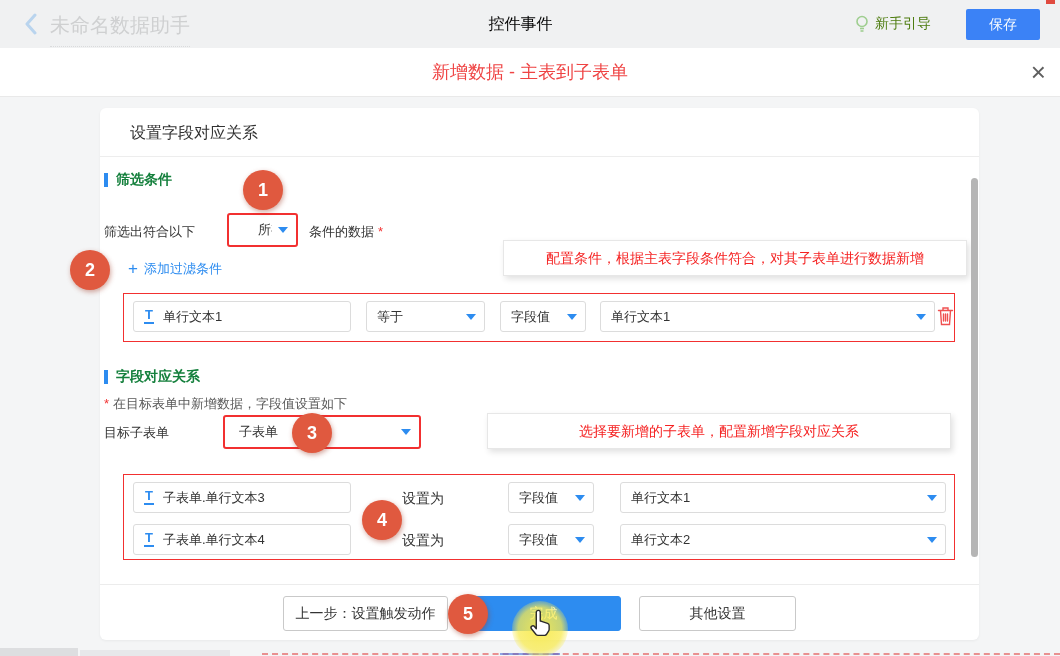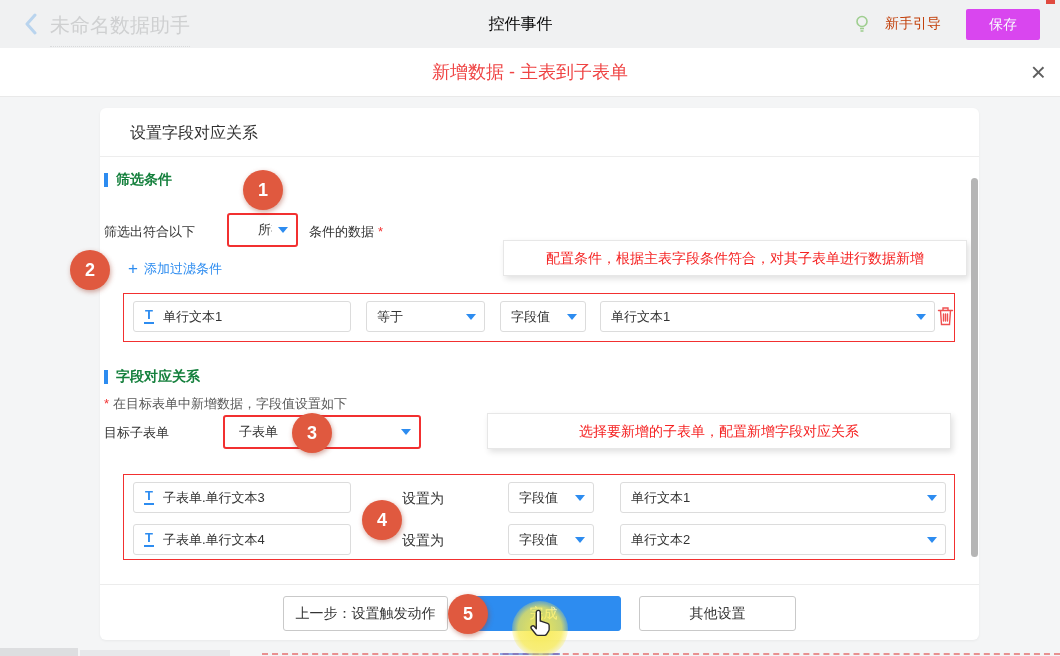--- a/index.html
+++ b/index.html
@@ -8,24 +8,24 @@
   #stage { position:relative; width:1060px; height:656px; overflow:hidden; background:#f4f5f6; }
 
   
   .topbar { position:absolute; left:0; top:0; width:1060px; height:48px; background:#f0f1f2; }
   .back-chevron { position:absolute; left:24px; top:13px; width:14px; height:22px; color:#b9d4ee; }
   .back-chevron svg { width:14px; height:22px; display:block; }
   .doc-title { position:absolute; left:50px; top:12px; font-size:20px; color:#cfd0d1;
                padding-bottom:7px; border-bottom:1px dotted #dadbdc; }
   .center-title { position:absolute; left:0; top:14px; width:1041px; text-align:center;
                   font-size:16px; color:#000000; pointer-events:none; }
-  .guide { position:absolute; left:855px; top:15px; display:flex; align-items:center; gap:16px;
-           font-size:14px; color:#c2410c; }
+  .guide { position:absolute; left:855px; top:15px; display:flex; align-items:center; gap:6px;
+           font-size:14px; color:#4d7c0f; }
   .guide svg { width:14px; height:18px; }
-  .save-btn { position:absolute; left:966px; top:9px; width:74px; height:31px; background:#d946ef;
+  .save-btn { position:absolute; left:966px; top:9px; width:74px; height:31px; background:#3b82f6;
               border:none; border-radius:2px; color:#f9fcfe; font-size:14px; }
   .corner-artifact { position:absolute; left:1046px; top:0; width:9px; height:4px; background:#e04a3f; }
 
   
   .modal-header { position:absolute; left:0; top:48px; width:1060px; height:49px; background:#ffffff;
                   border-bottom:1px solid #e9e9e9; }
   .modal-title { width:100%; text-align:center; line-height:48px; font-size:18px; color:#ef4444; font-weight:500; }
   .modal-close { position:absolute; right:14px; top:8px; font-size:26px; font-weight:300; color:#5f5f5f;
                  background:none; border:none; line-height:32px; cursor:pointer; }
 

